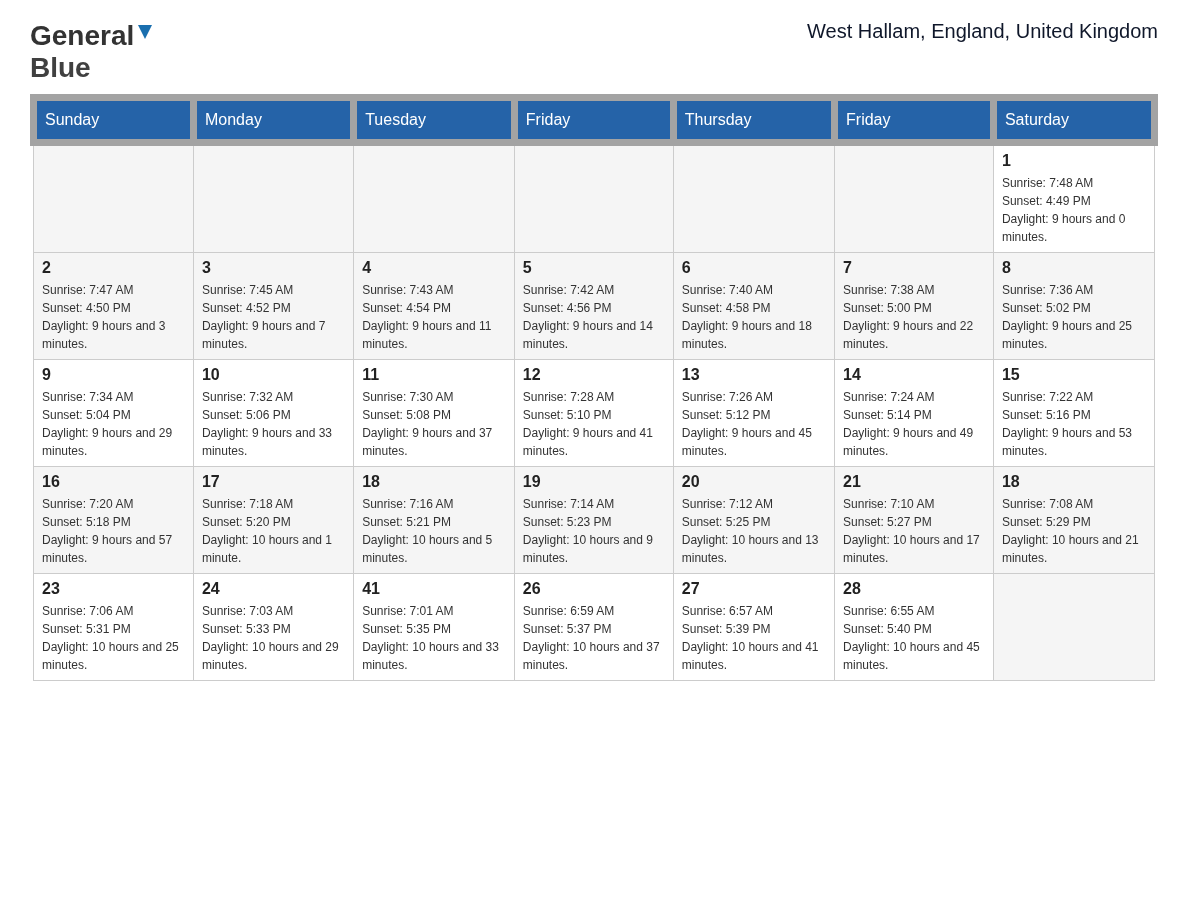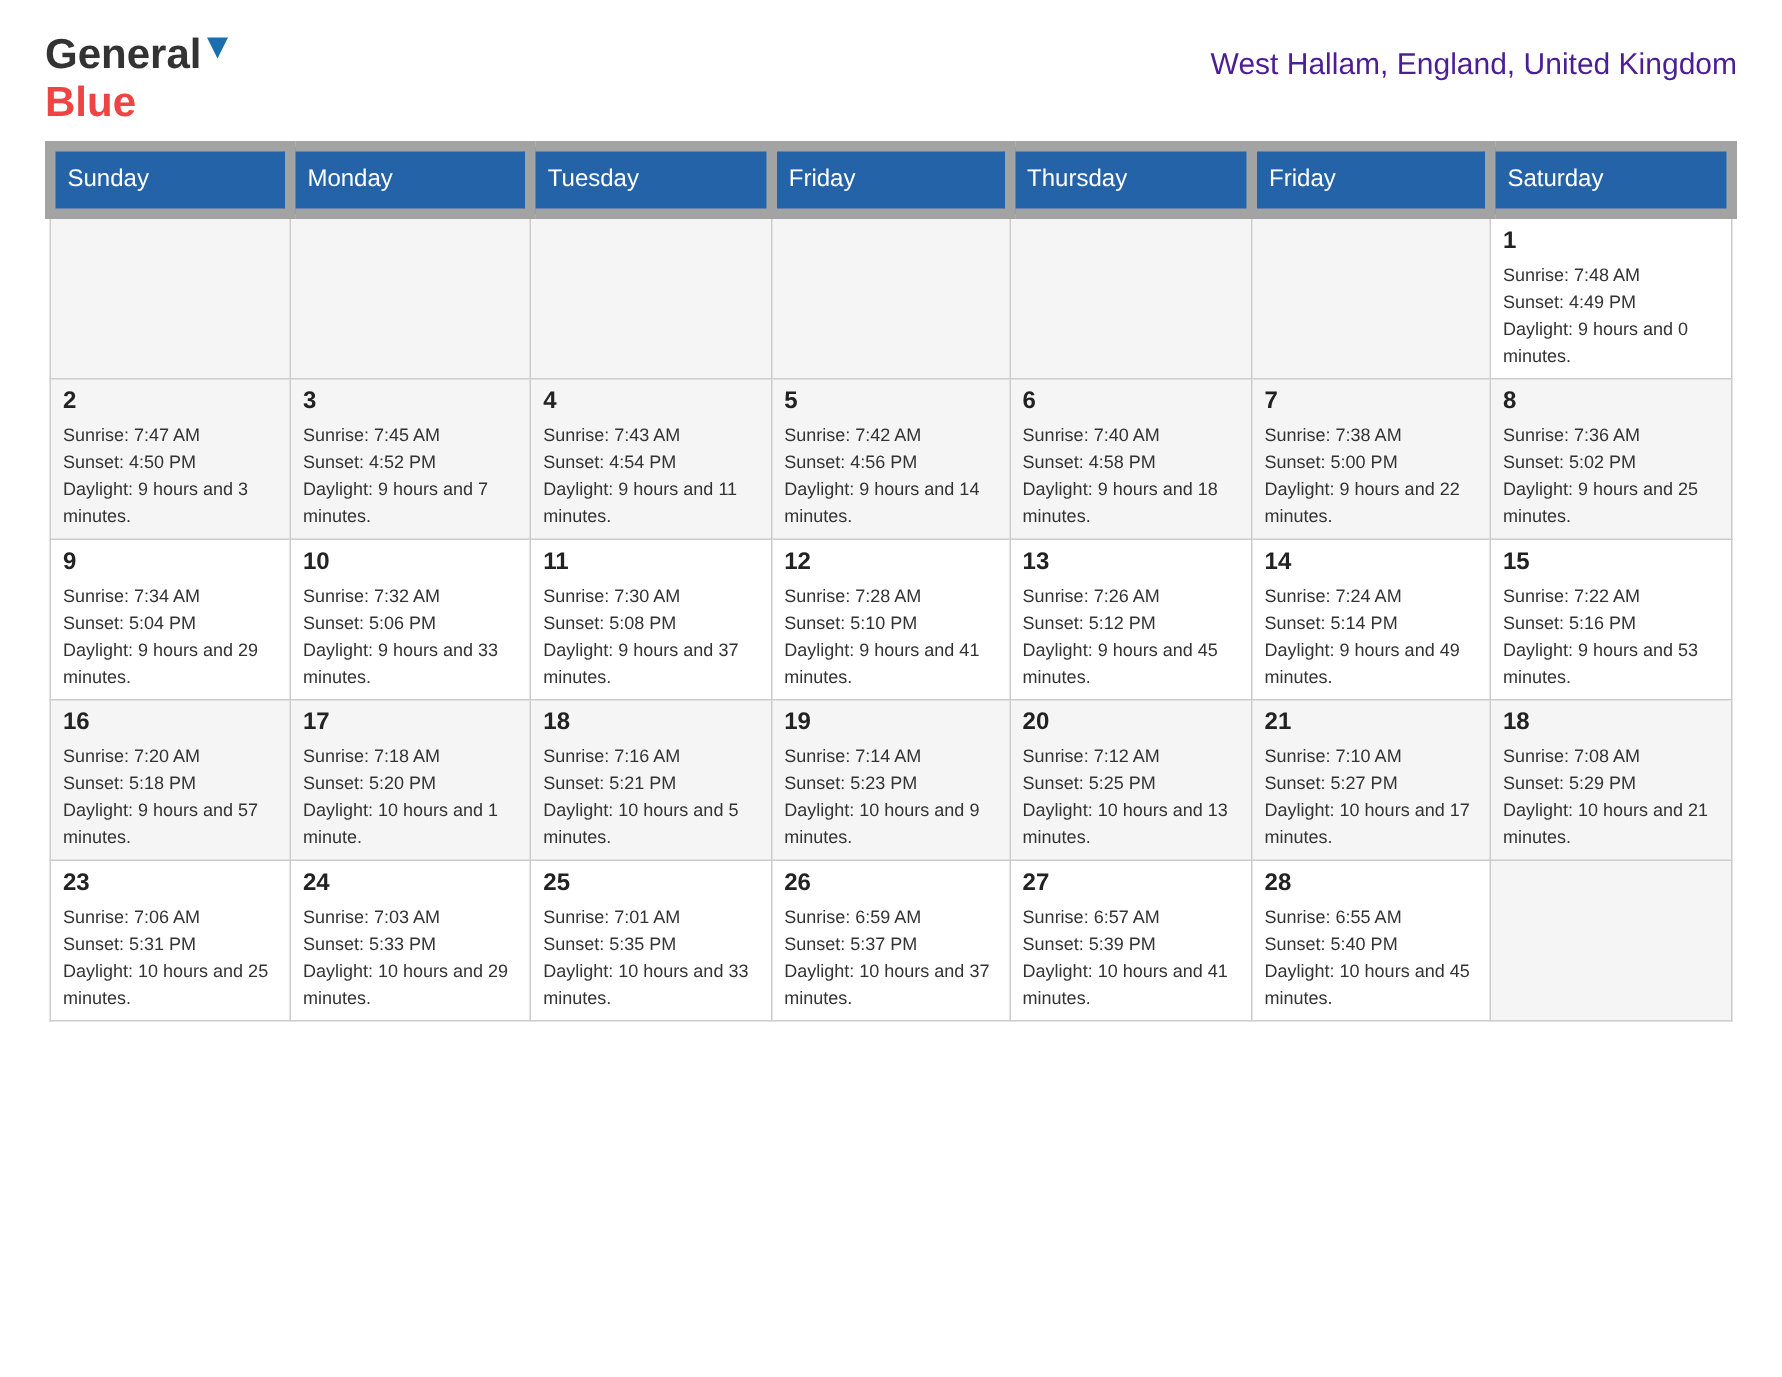--- a/index.html
+++ b/index.html
@@ -25,22 +25,22 @@
       text-align: right;
     }
     .month-title {
       font-size: 52px;
       font-weight: bold;
       color: #222;
       line-height: 1.1;
     }
     .location {
       font-size: 20px;
-      color: #4c1d95;
-      margin-top: 12px;
+      color: #0f172a;
+      margin-top: 0;
     }
     .calendar {
       width: 100%;
       border-collapse: collapse;
       margin-top: 10px;
     }
     .calendar th {
       background-color: #2563a8;
       color: #fff;
       padding: 10px 8px;
@@ -82,21 +82,21 @@
       font-size: 28px;
       font-weight: bold;
       color: #333;
     }
     .logo-arrow {
       display: inline-block;
       position: relative;
       top: -2px;
     }
     .logo-blue-text {
-      color: #ef4444;
+      color: #404040;
       font-size: 28px;
       font-weight: bold;
     }
   </style>
 </head>
 <body>
 
 <div class="header">
   <div class="logo">
     <div class="logo-wrapper">
@@ -232,21 +232,21 @@
       <tr>
         <td>
           <div class="day-number">23</div>
           <div class="day-info">Sunrise: 7:06 AM<br>Sunset: 5:31 PM<br>Daylight: 10 hours and 25 minutes.</div>
         </td>
         <td>
           <div class="day-number">24</div>
           <div class="day-info">Sunrise: 7:03 AM<br>Sunset: 5:33 PM<br>Daylight: 10 hours and 29 minutes.</div>
         </td>
         <td>
-          <div class="day-number">25</div>
+          <div class="day-number">41</div>
           <div class="day-info">Sunrise: 7:01 AM<br>Sunset: 5:35 PM<br>Daylight: 10 hours and 33 minutes.</div>
         </td>
         <td>
           <div class="day-number">26</div>
           <div class="day-info">Sunrise: 6:59 AM<br>Sunset: 5:37 PM<br>Daylight: 10 hours and 37 minutes.</div>
         </td>
         <td>
           <div class="day-number">27</div>
           <div class="day-info">Sunrise: 6:57 AM<br>Sunset: 5:39 PM<br>Daylight: 10 hours and 41 minutes.</div>
         </td>

